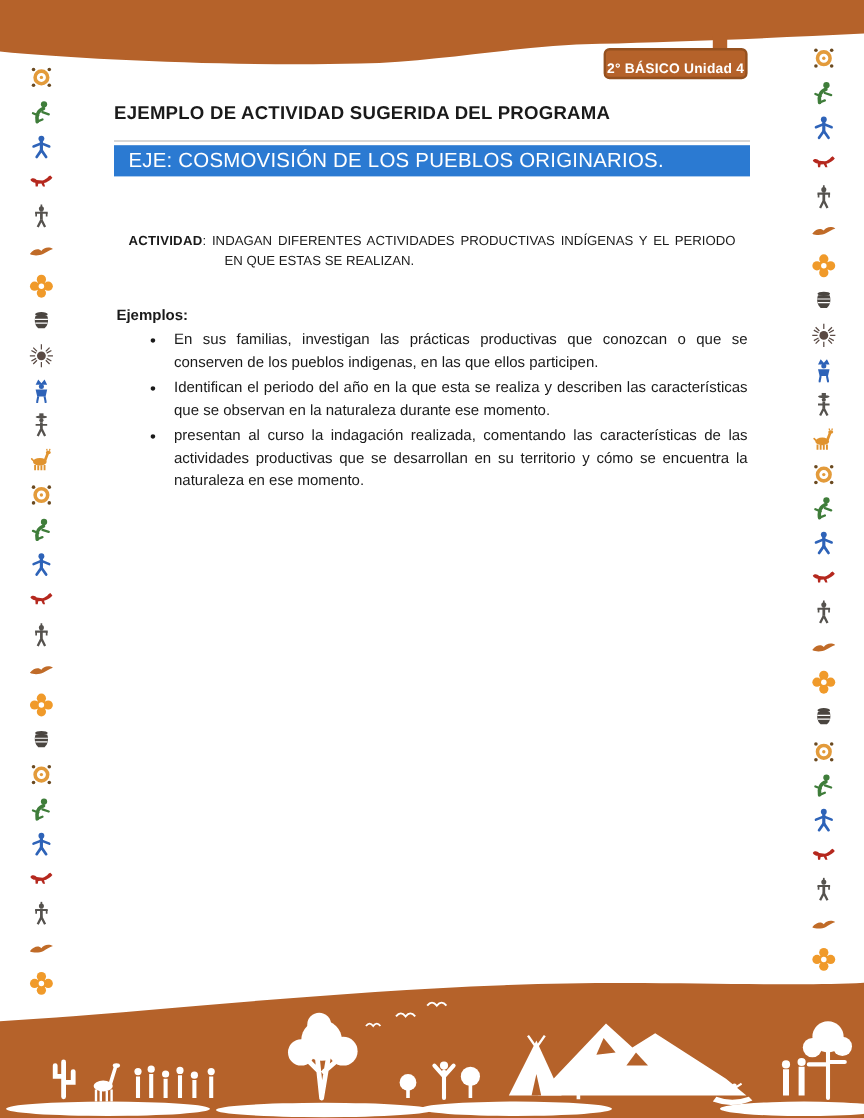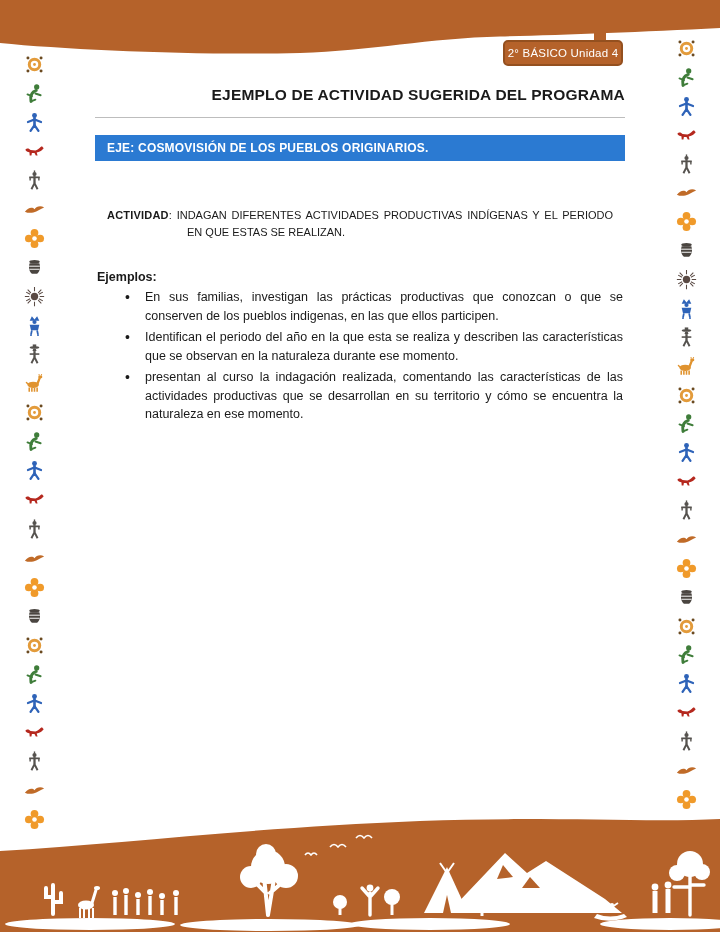--- a/index.html
+++ b/index.html
@@ -10,34 +10,35 @@
   }
   html,body{margin:0;padding:0;}
   body{
     width:720px;height:932px;position:relative;overflow:hidden;background:#ffffff;
     font-family:"Liberation Sans",sans-serif;color:var(--ink);
   }
   .top-band{position:absolute;top:0;left:0;width:720px;height:62px;z-index:1;}
   .unit-tab{
     position:absolute;top:40px;left:503px;width:116px;height:22px;z-index:2;
     background:var(--band);border:2px solid var(--band-border);border-radius:5px;
-    color:#fff;font-size:11.5px;display:flex;align-items:center;justify-content:center;
+    color:#fff;font-size:11.5px;display:flex;align-items:flex-end;justify-content:center;
     letter-spacing:.2px;
+    font-weight:bold;
   }
   .tab-bridge{position:absolute;top:30px;left:594px;width:12px;height:14px;background:var(--band);z-index:1;}
   .icon-col{position:absolute;width:30px;display:flex;flex-direction:column;align-items:center;justify-content:space-between;z-index:2;}
   #icon-col-left{left:19px;top:54px;height:776px;}
   #icon-col-right{left:671px;top:38px;height:772px;}
   .picto{width:21px;height:21px;display:block;}
   .content{position:absolute;left:95px;top:0;width:530px;z-index:3;}
-  .doc-title{margin-top:86px;text-align:right;font-weight:bold;font-size:15.5px;letter-spacing:.2px;}
+  .doc-title{margin-top:86px;text-align:left;font-weight:bold;font-size:15.5px;letter-spacing:.2px;}
   .rule{margin-top:13px;height:0;border-top:1px solid var(--rule);}
   .eje-bar{
-    margin-top:17px;height:26px;background:var(--eje);color:#fff;font-weight:bold;
-    font-size:12px;line-height:26px;padding-left:12px;box-sizing:border-box;letter-spacing:.2px;
+    margin-top:3px;height:26px;background:var(--eje);color:#fff;font-weight:normal;
+    font-size:17px;line-height:26px;padding-left:12px;box-sizing:border-box;letter-spacing:.2px;
   }
   .activity{
     margin:46px 12px 16px 12px;font-size:11px;line-height:1.5;text-align:justify;
     padding-left:80px;text-indent:-80px;
   }
   .activity b{letter-spacing:.2px;}
   .examples-heading{margin:30px 0 0 2px;font-weight:bold;font-size:12.5px;}
   ul.examples{list-style:none;margin:4px 0 0 0;padding:0 2px 0 30px;}
   ul.examples li{
     position:relative;padding-left:20px;font-size:12.5px;line-height:1.48;

